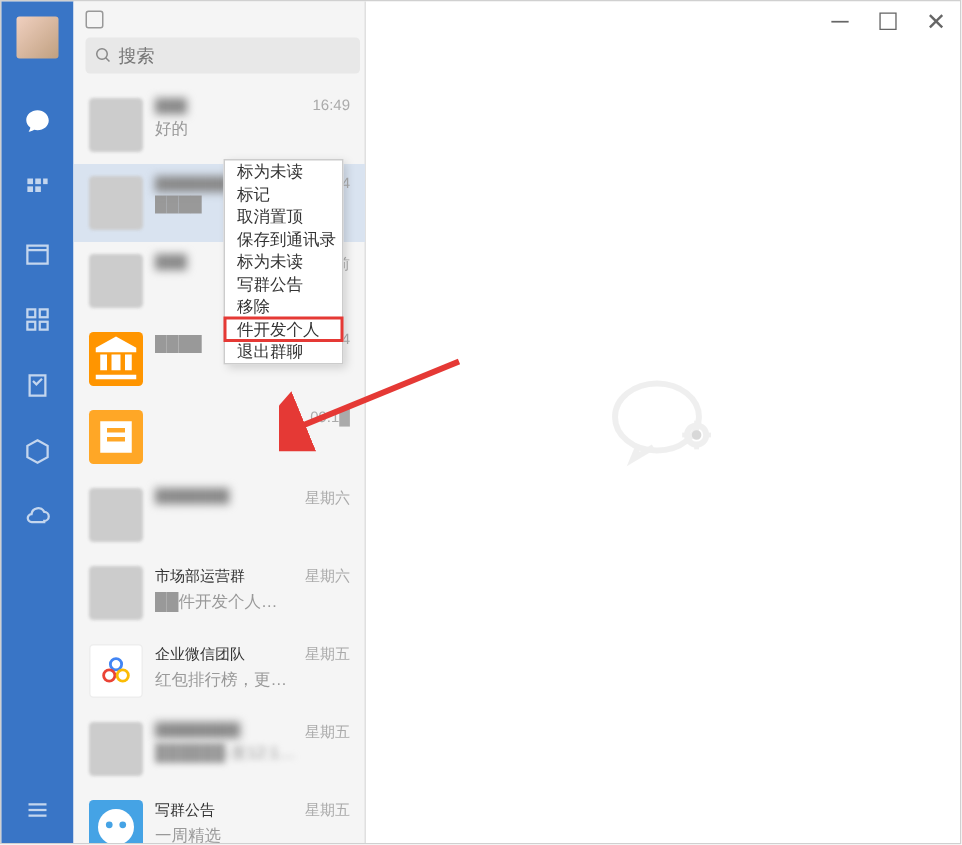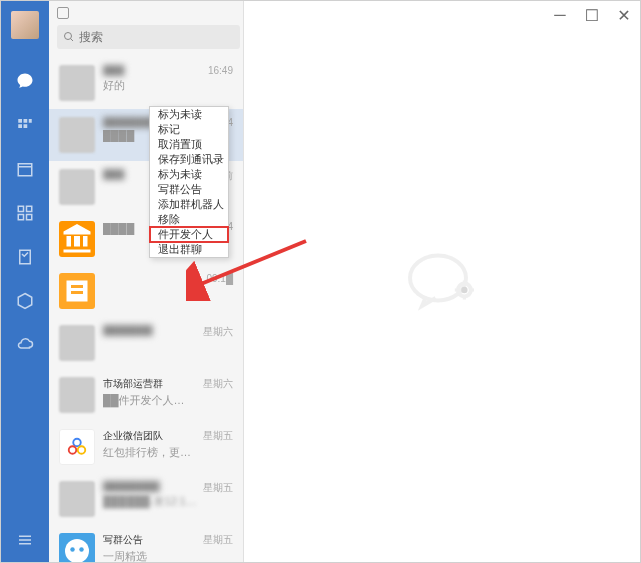--- a/index.html
+++ b/index.html
@@ -225,21 +225,20 @@
         </div>
       </div>
 
     <div class="context-menu" id="ctx">
         <div class="ctx-item">标为未读</div>
         <div class="ctx-item">标记</div>
         <div class="ctx-item">取消置顶</div>
         <div class="ctx-item">保存到通讯录</div>
         <div class="ctx-item">标为未读</div>
         <div class="ctx-item">写群公告</div>
-        <div class="ctx-item">添加群机器人</div>
         <div class="ctx-item">移除</div>
         <div class="ctx-item highlighted">件开发个人</div>
         <div class="ctx-item">退出群聊</div>
       </div>
   </div>
 
   <div class="main">
     <div class="win-controls">
       <div class="win-btn">─</div>
       <div class="win-btn">☐</div>

